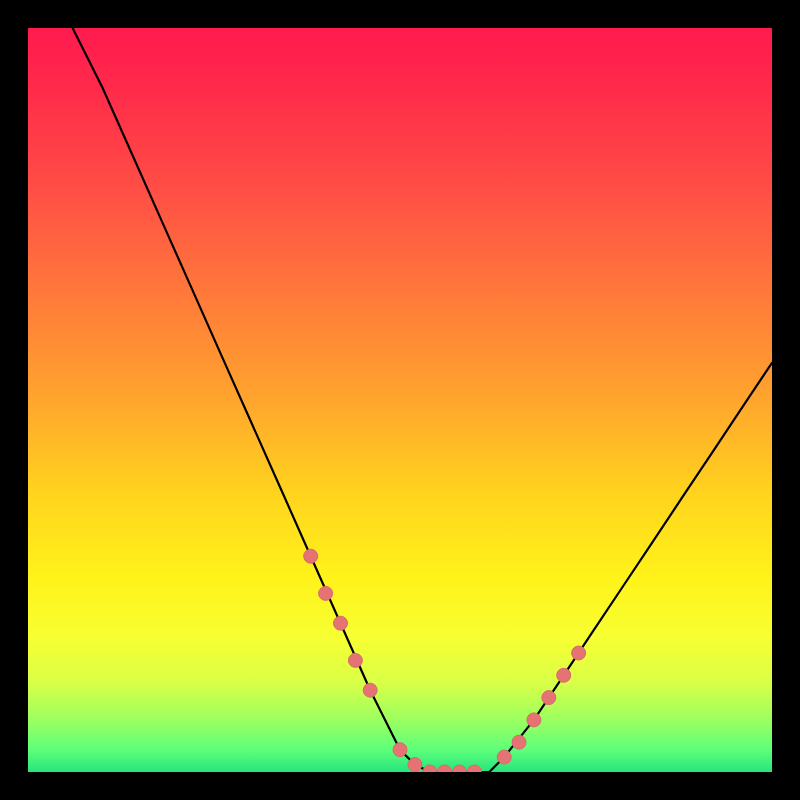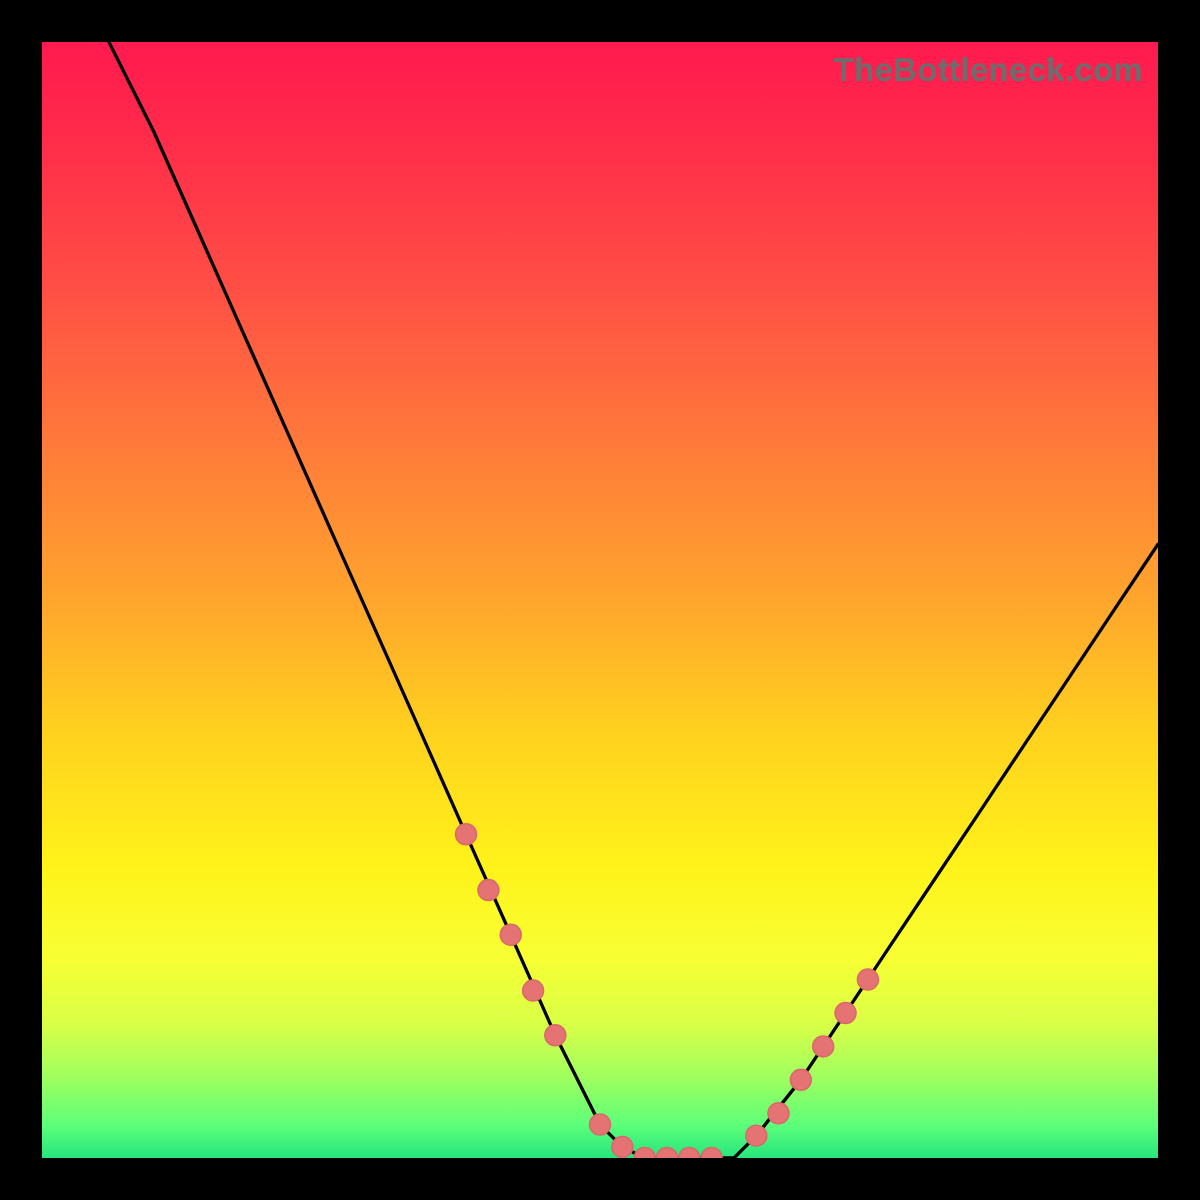--- a/index.html
+++ b/index.html
@@ -46,21 +46,20 @@
     left: 0;
     top: 0;
     width: 744px;
     height: 744px;
   }
 </style>
 </head>
 <body>
 <div class="frame">
   <div class="plot">
-    <div class="watermark">TheBottleneck.com</div>
     <svg class="curve" viewBox="0 0 744 744" preserveAspectRatio="none">
       <path id="main-curve" fill="none" stroke="#000000" stroke-width="2.2" stroke-linecap="round" stroke-linejoin="round" d="M44.6 0.0 L74.4 59.5 L104.2 126.5 L133.9 193.4 L163.7 260.4 L193.4 327.4 L223.2 394.3 L253.0 461.3 L282.7 528.2 L312.5 595.2 L342.2 662.2 L372.0 721.7 L386.9 736.6 L401.8 744.0 L416.6 744.0 L431.5 744.0 L446.4 744.0 L461.3 744.0 L476.2 729.1 L505.9 691.9 L535.7 647.3 L565.4 602.6 L595.2 558.0 L625.0 513.4 L654.7 468.7 L684.5 424.1 L714.2 379.4 L744.0 334.8"></path>
       <g id="markers">
           <circle cx="282.7" cy="528.2" r="7" fill="#e57373" stroke="#d86a6a" stroke-width="1"></circle>
           <circle cx="297.6" cy="565.4" r="7" fill="#e57373" stroke="#d86a6a" stroke-width="1"></circle>
           <circle cx="312.5" cy="595.2" r="7" fill="#e57373" stroke="#d86a6a" stroke-width="1"></circle>
           <circle cx="327.4" cy="632.4" r="7" fill="#e57373" stroke="#d86a6a" stroke-width="1"></circle>
           <circle cx="342.2" cy="662.2" r="7" fill="#e57373" stroke="#d86a6a" stroke-width="1"></circle>
           <circle cx="372.0" cy="721.7" r="7" fill="#e57373" stroke="#d86a6a" stroke-width="1"></circle>
           <circle cx="386.9" cy="736.6" r="7" fill="#e57373" stroke="#d86a6a" stroke-width="1"></circle>

